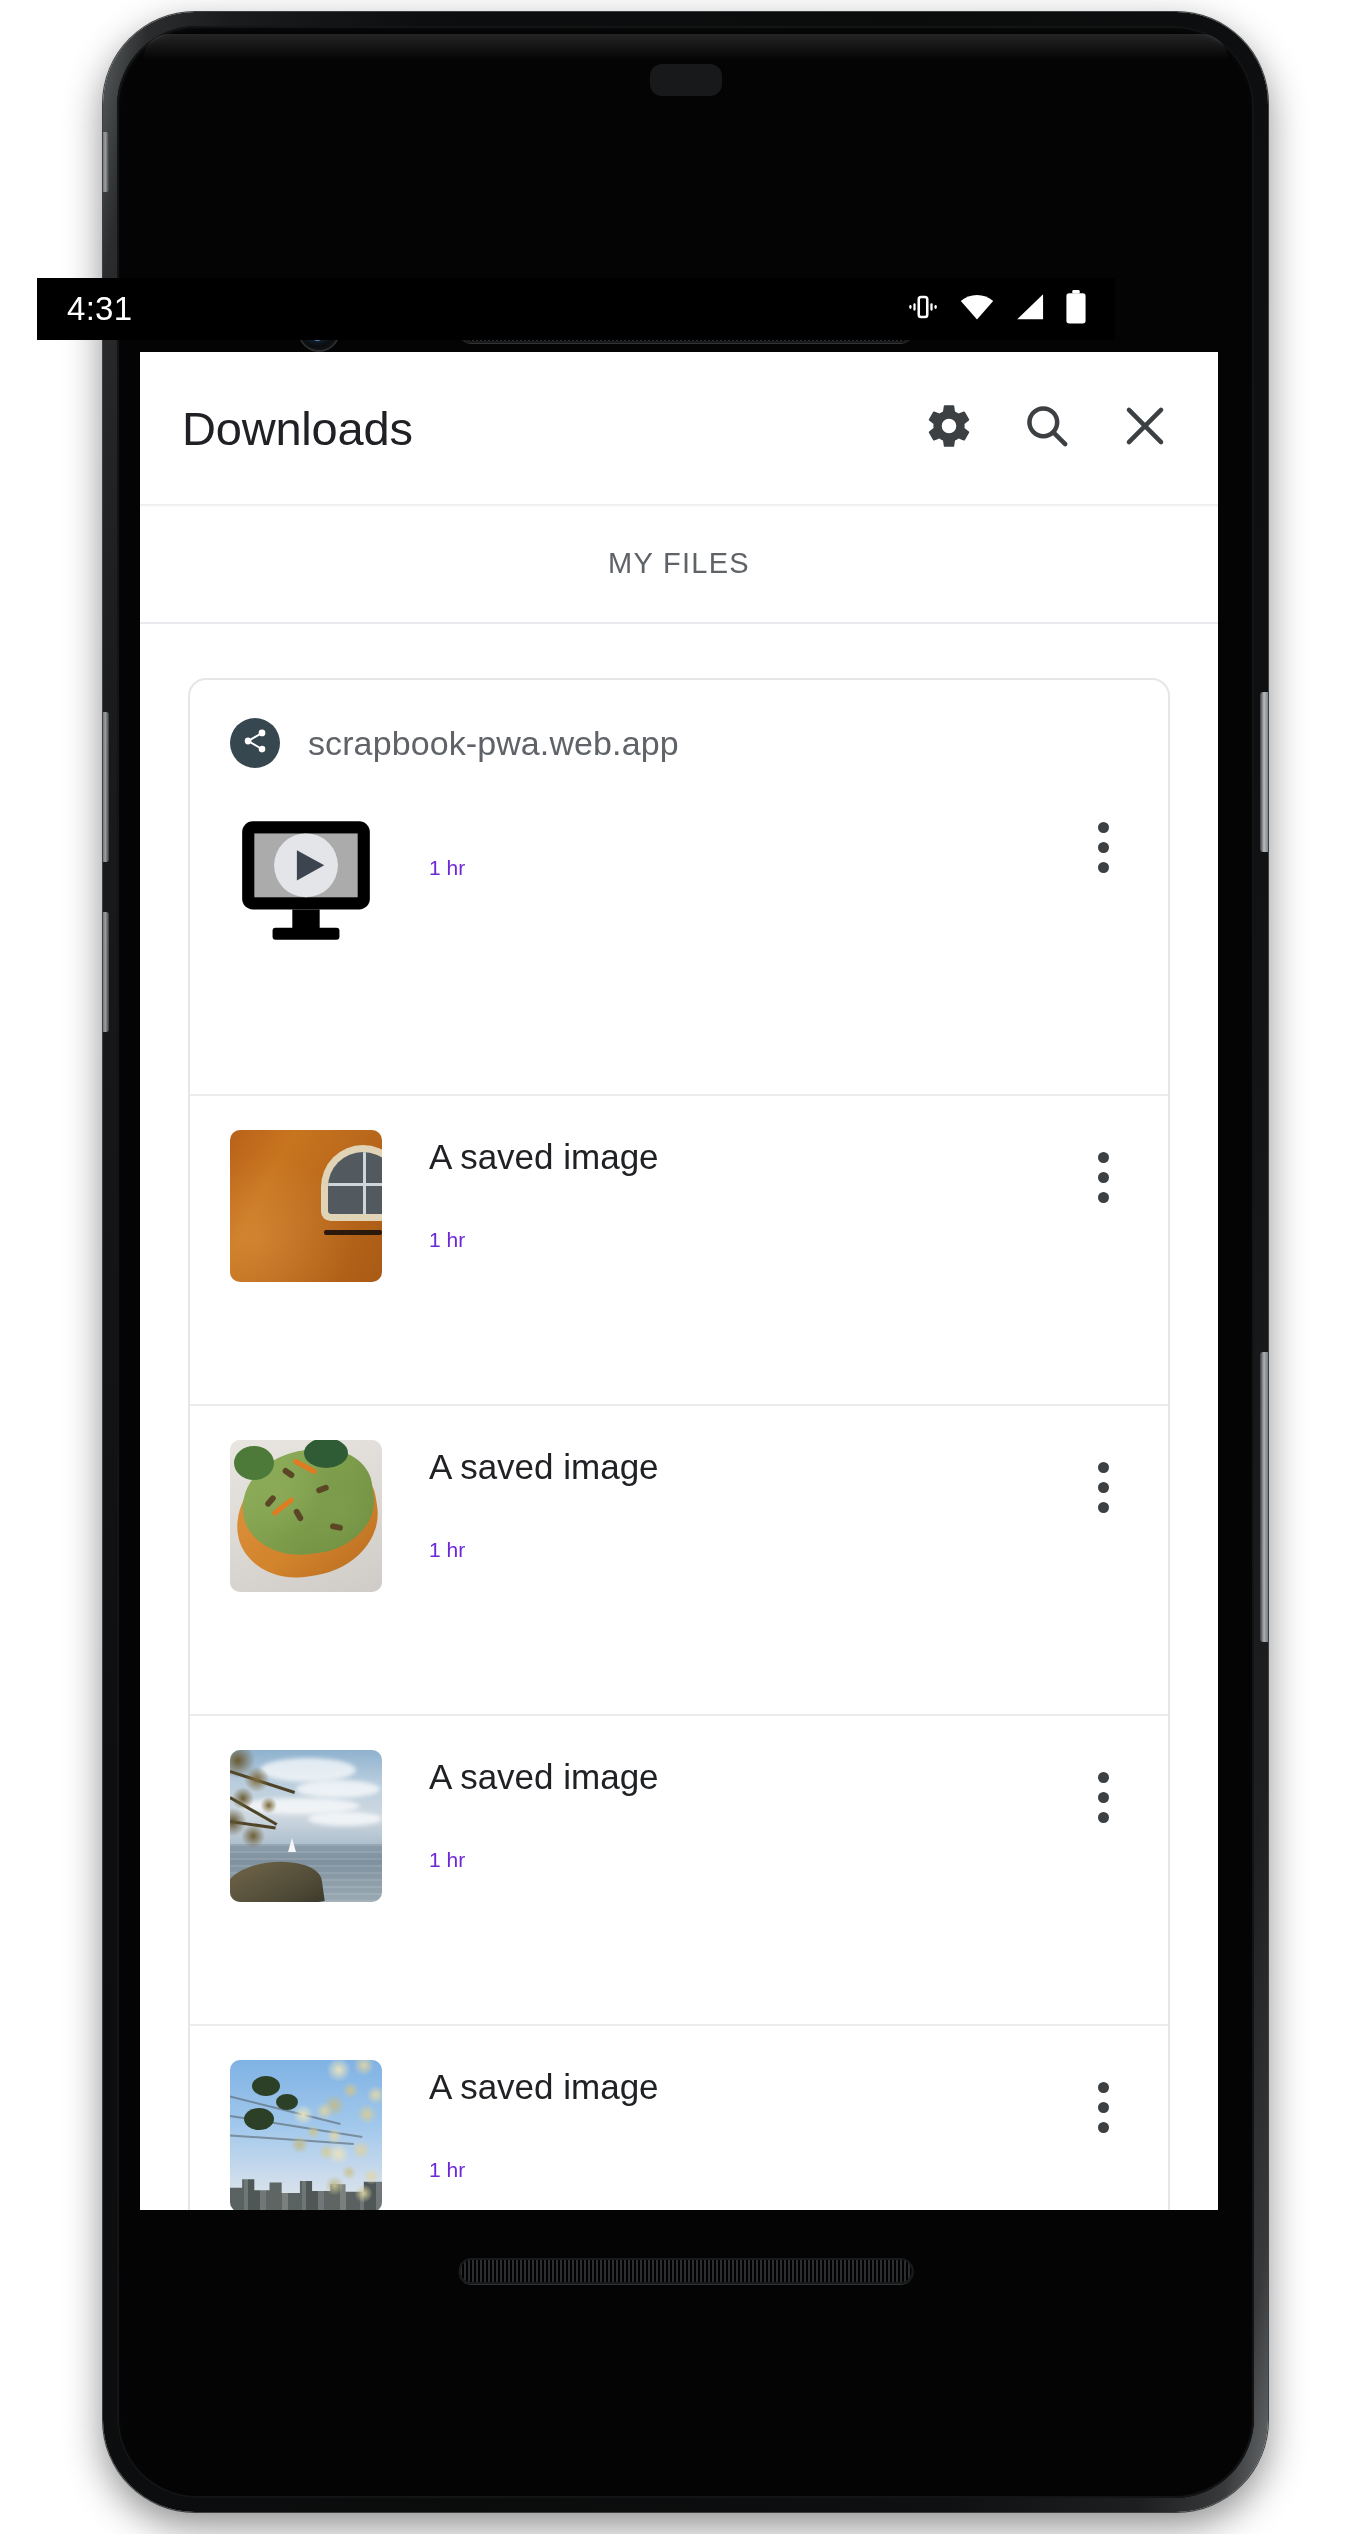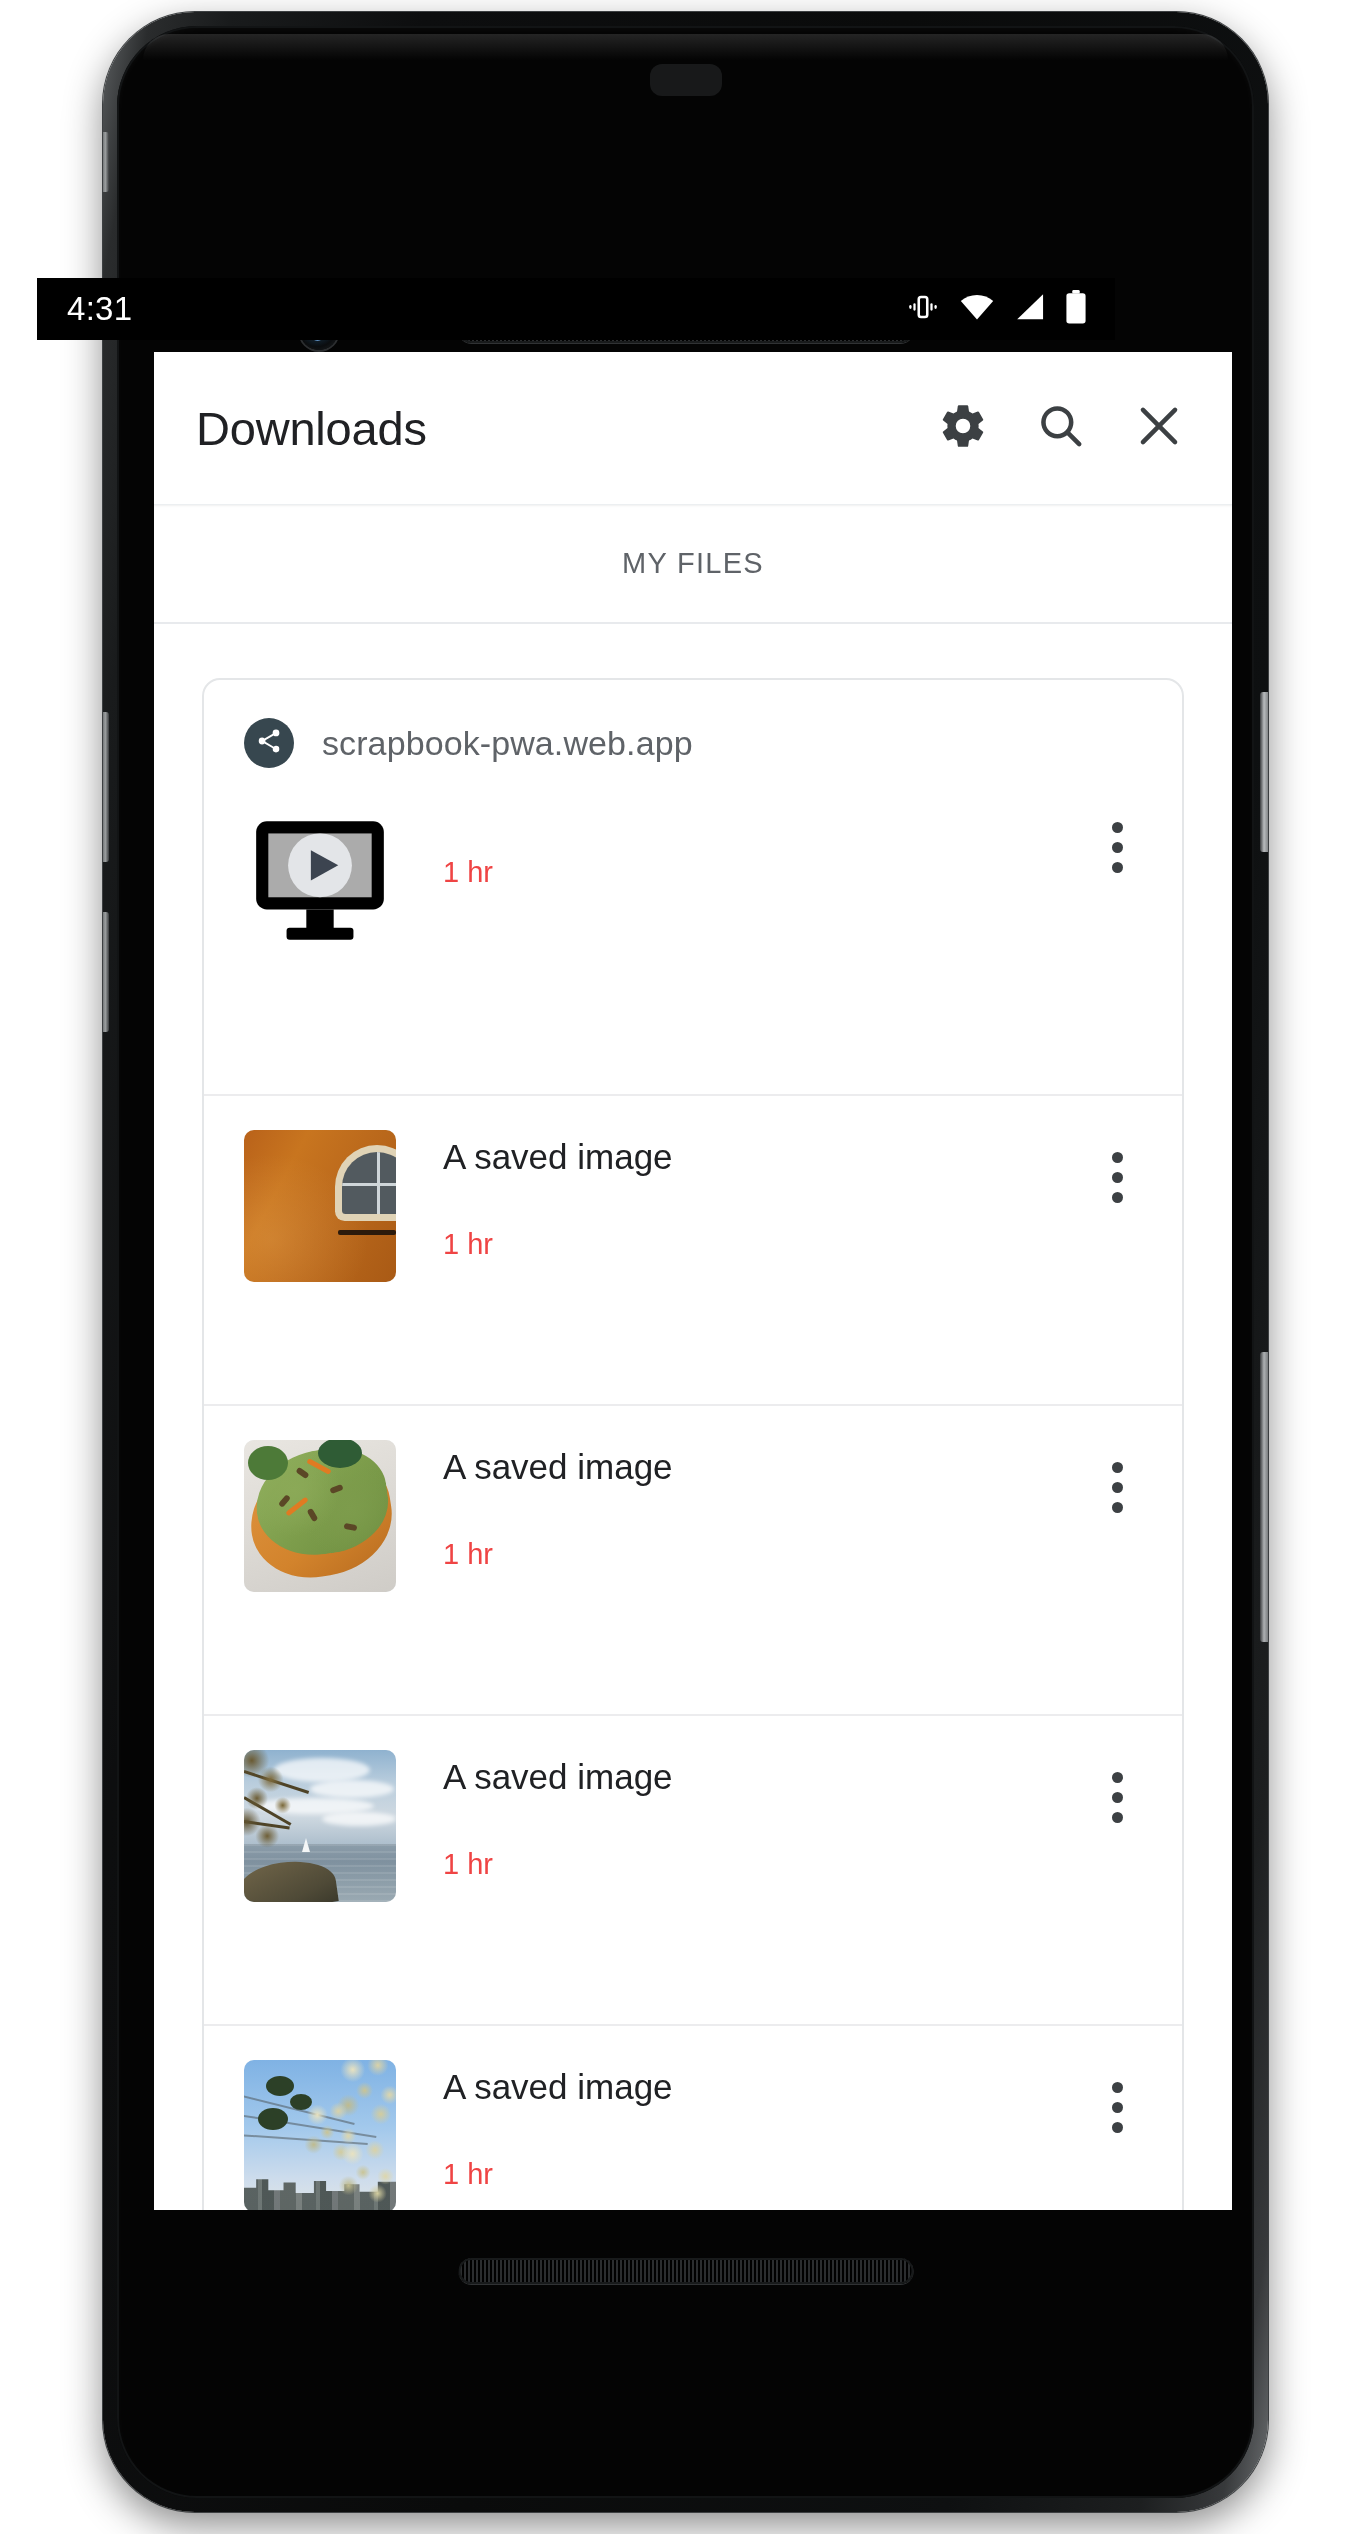--- a/index.html
+++ b/index.html
@@ -183,21 +183,20 @@
 
   
   .screen {
     position: absolute;
     left: 140px;
     top: 352px;
     width: 1078px;
     height: 1858px;
     background: #ffffff;
     overflow: hidden;
-    margin-left: 14px;
   }
 
   
   .toolbar {
     height: 152px;
     background: #ffffff;
     display: flex;
     align-items: center;
     padding: 0 36px 0 42px;
   }
@@ -326,22 +325,22 @@
     padding-left: 47px;
     padding-top: 14px;
   }
   .row-title {
     font-size: 35px;
     color: #202124;
     line-height: 1.2;
   }
   .row-sub {
     margin-top: 50px;
-    font-size: 29px;
-    color: #ef4444;
+    font-size: 21px;
+    color: #6d28d9;
   }
   .row-menu {
     width: 70px;
     height: 70px;
     display: flex;
     flex-direction: column;
     align-items: center;
     justify-content: center;
     gap: 9px;
     margin-top: 20px;

